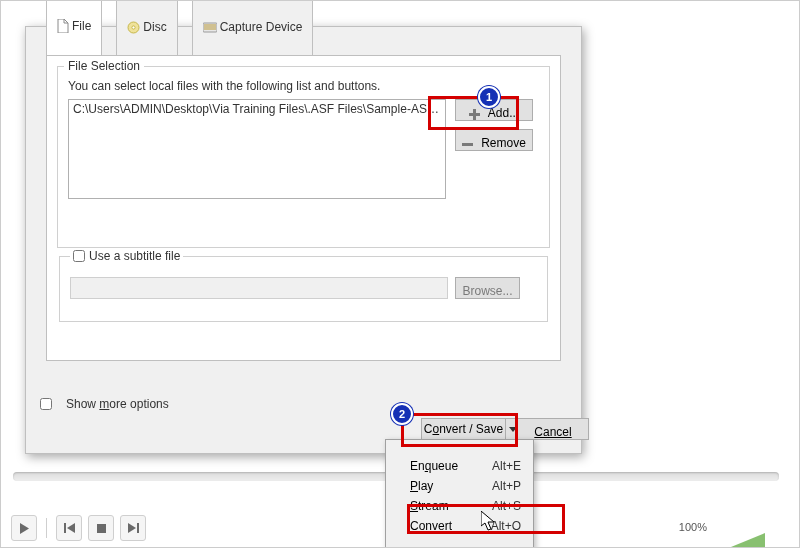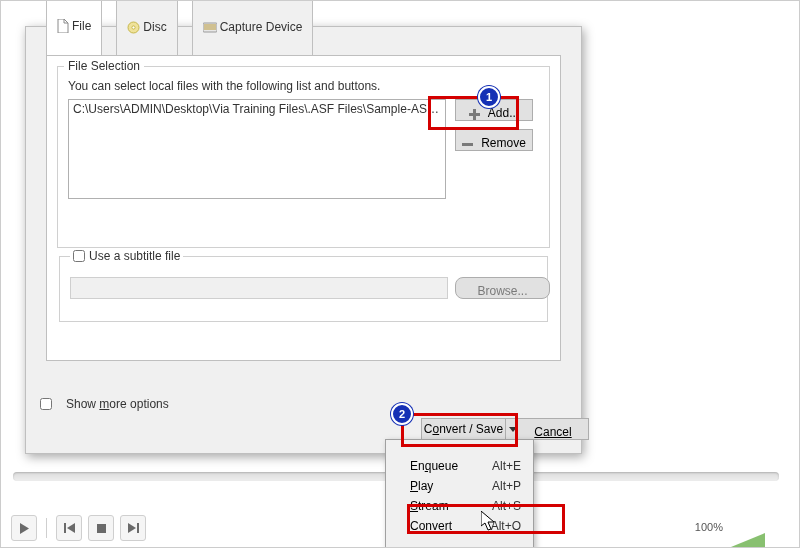--- a/index.html
+++ b/index.html
@@ -24,21 +24,21 @@
   .file-list{position:absolute;left:10px;top:32px;width:378px;height:100px;border:1px solid #b0b0b0;background:#fff;box-sizing:border-box;padding:2px 4px;overflow:hidden;white-space:nowrap;text-overflow:ellipsis;color:#333;}
   .btn{height:22px;border:1px solid #adadad;background:#e1e1e1;display:flex;align-items:flex-end;justify-content:center;gap:8px;cursor:pointer;box-sizing:border-box;}
   .btn-add{position:absolute;left:397px;top:32px;width:78px;}
   .btn-remove{position:absolute;left:397px;top:62px;width:78px;}
   
   
   .sub-area{position:absolute;left:12px;top:200px;right:12px;height:64px;border:1px solid #d0d0d0;}
   .chk{position:absolute;left:10px;top:-8px;background:#fff;padding:0 3px;display:flex;align-items:center;gap:4px;color:#333;cursor:pointer;}
   .chk input{margin:0;width:12px;height:12px;}
   .sub-input{position:absolute;left:10px;top:20px;width:378px;height:22px;border:1px solid #cfcfcf;background:#f0f0f0;box-sizing:border-box;}
-  .btn-browse{position:absolute;left:395px;top:20px;width:95px;color:#7a7a7a;border-radius:8px;}
+  .btn-browse{position:absolute;left:395px;top:20px;width:65px;color:#7a7a7a;}
   
   
   .show-more{position:absolute;left:14px;top:370px;display:flex;align-items:center;gap:14px;color:#333;cursor:pointer;}
   .show-more input{margin:0;width:12px;height:12px;}
   
   
   .btn-convert{position:absolute;left:395px;top:391px;width:100px;height:22px;border:1px solid #adadad;background:#e1e1e1;display:flex;align-items:center;box-sizing:border-box;cursor:pointer;}
   .btn-convert .lbl{flex:1;text-align:center;}
   .btn-convert .lbl .ul{text-decoration:underline;}
   .btn-convert .dd{width:14px;height:100%;border-left:1px solid #adadad;display:flex;align-items:center;justify-content:center;}
@@ -56,21 +56,21 @@
   .hl{position:absolute;border:3px solid #d40000;pointer-events:none;z-index:20;}
   .badge{position:absolute;width:18px;height:18px;border-radius:50%;background:#1530b5;border:2px solid #fff;box-shadow:0 0 0 1px #1530b5;color:#fff;font-weight:bold;font-size:11px;display:flex;align-items:center;justify-content:center;z-index:25;}
   
   
   .seek{position:absolute;left:12px;right:20px;top:471px;height:9px;border-radius:4px;background:linear-gradient(#dcdcdc,#eeeeee);box-shadow:inset 0 1px 2px rgba(0,0,0,0.2);}
   
   
   .toolbar{position:absolute;left:10px;top:514px;display:flex;align-items:center;gap:6px;}
   .tbtn{width:24px;height:24px;border:1px solid #cfcfcf;border-radius:3px;background:#f5f5f5;display:flex;align-items:center;justify-content:center;color:#555;cursor:pointer;}
   .tsep{width:1px;height:20px;background:#cfcfcf;margin:0 3px;}
-  .vol{position:absolute;right:34px;top:520px;display:flex;align-items:center;gap:8px;color:#555;font-size:11px;}
+  .vol{position:absolute;right:34px;top:520px;display:flex;align-items:center;gap:24px;color:#555;font-size:11px;}
   .vol-tri{width:0;height:0;border-style:solid;border-width:0 0 14px 34px;border-color:transparent transparent #6ab04c transparent;opacity:0.8;}
   
   
   .cursor{position:absolute;z-index:30;pointer-events:none;}
   
   svg{display:block;}
 </style>
 </head>
 <body>
 

